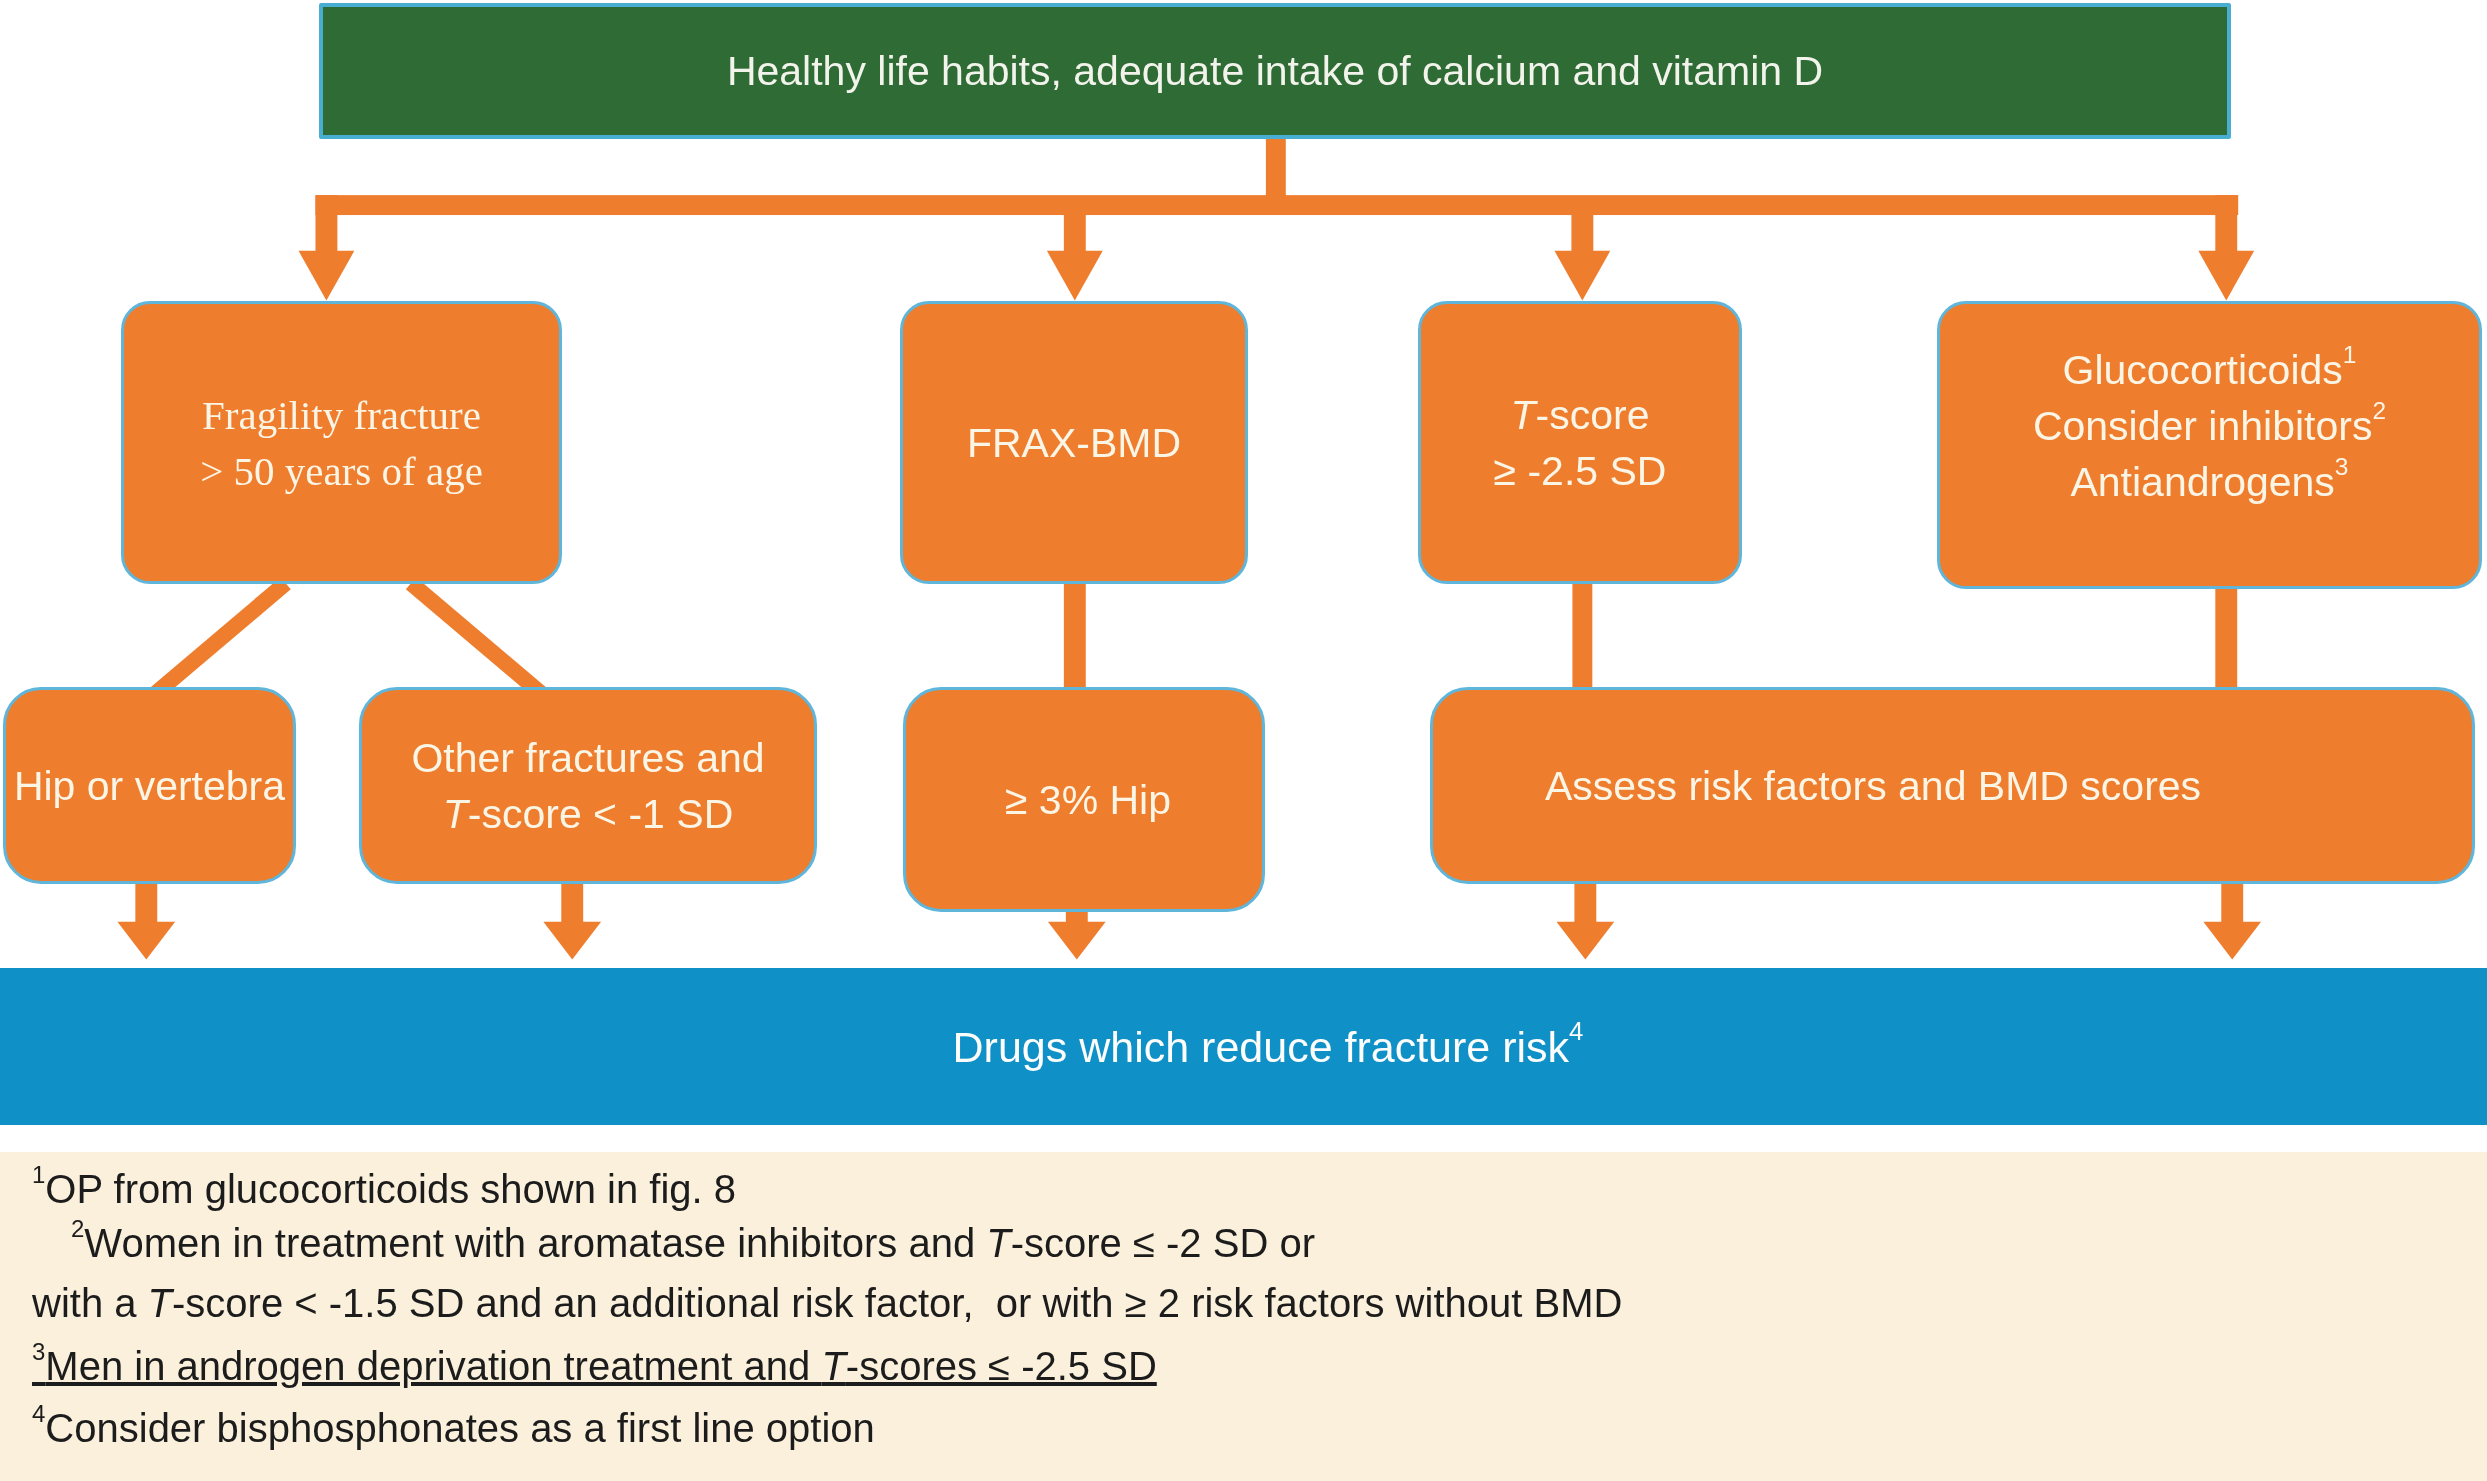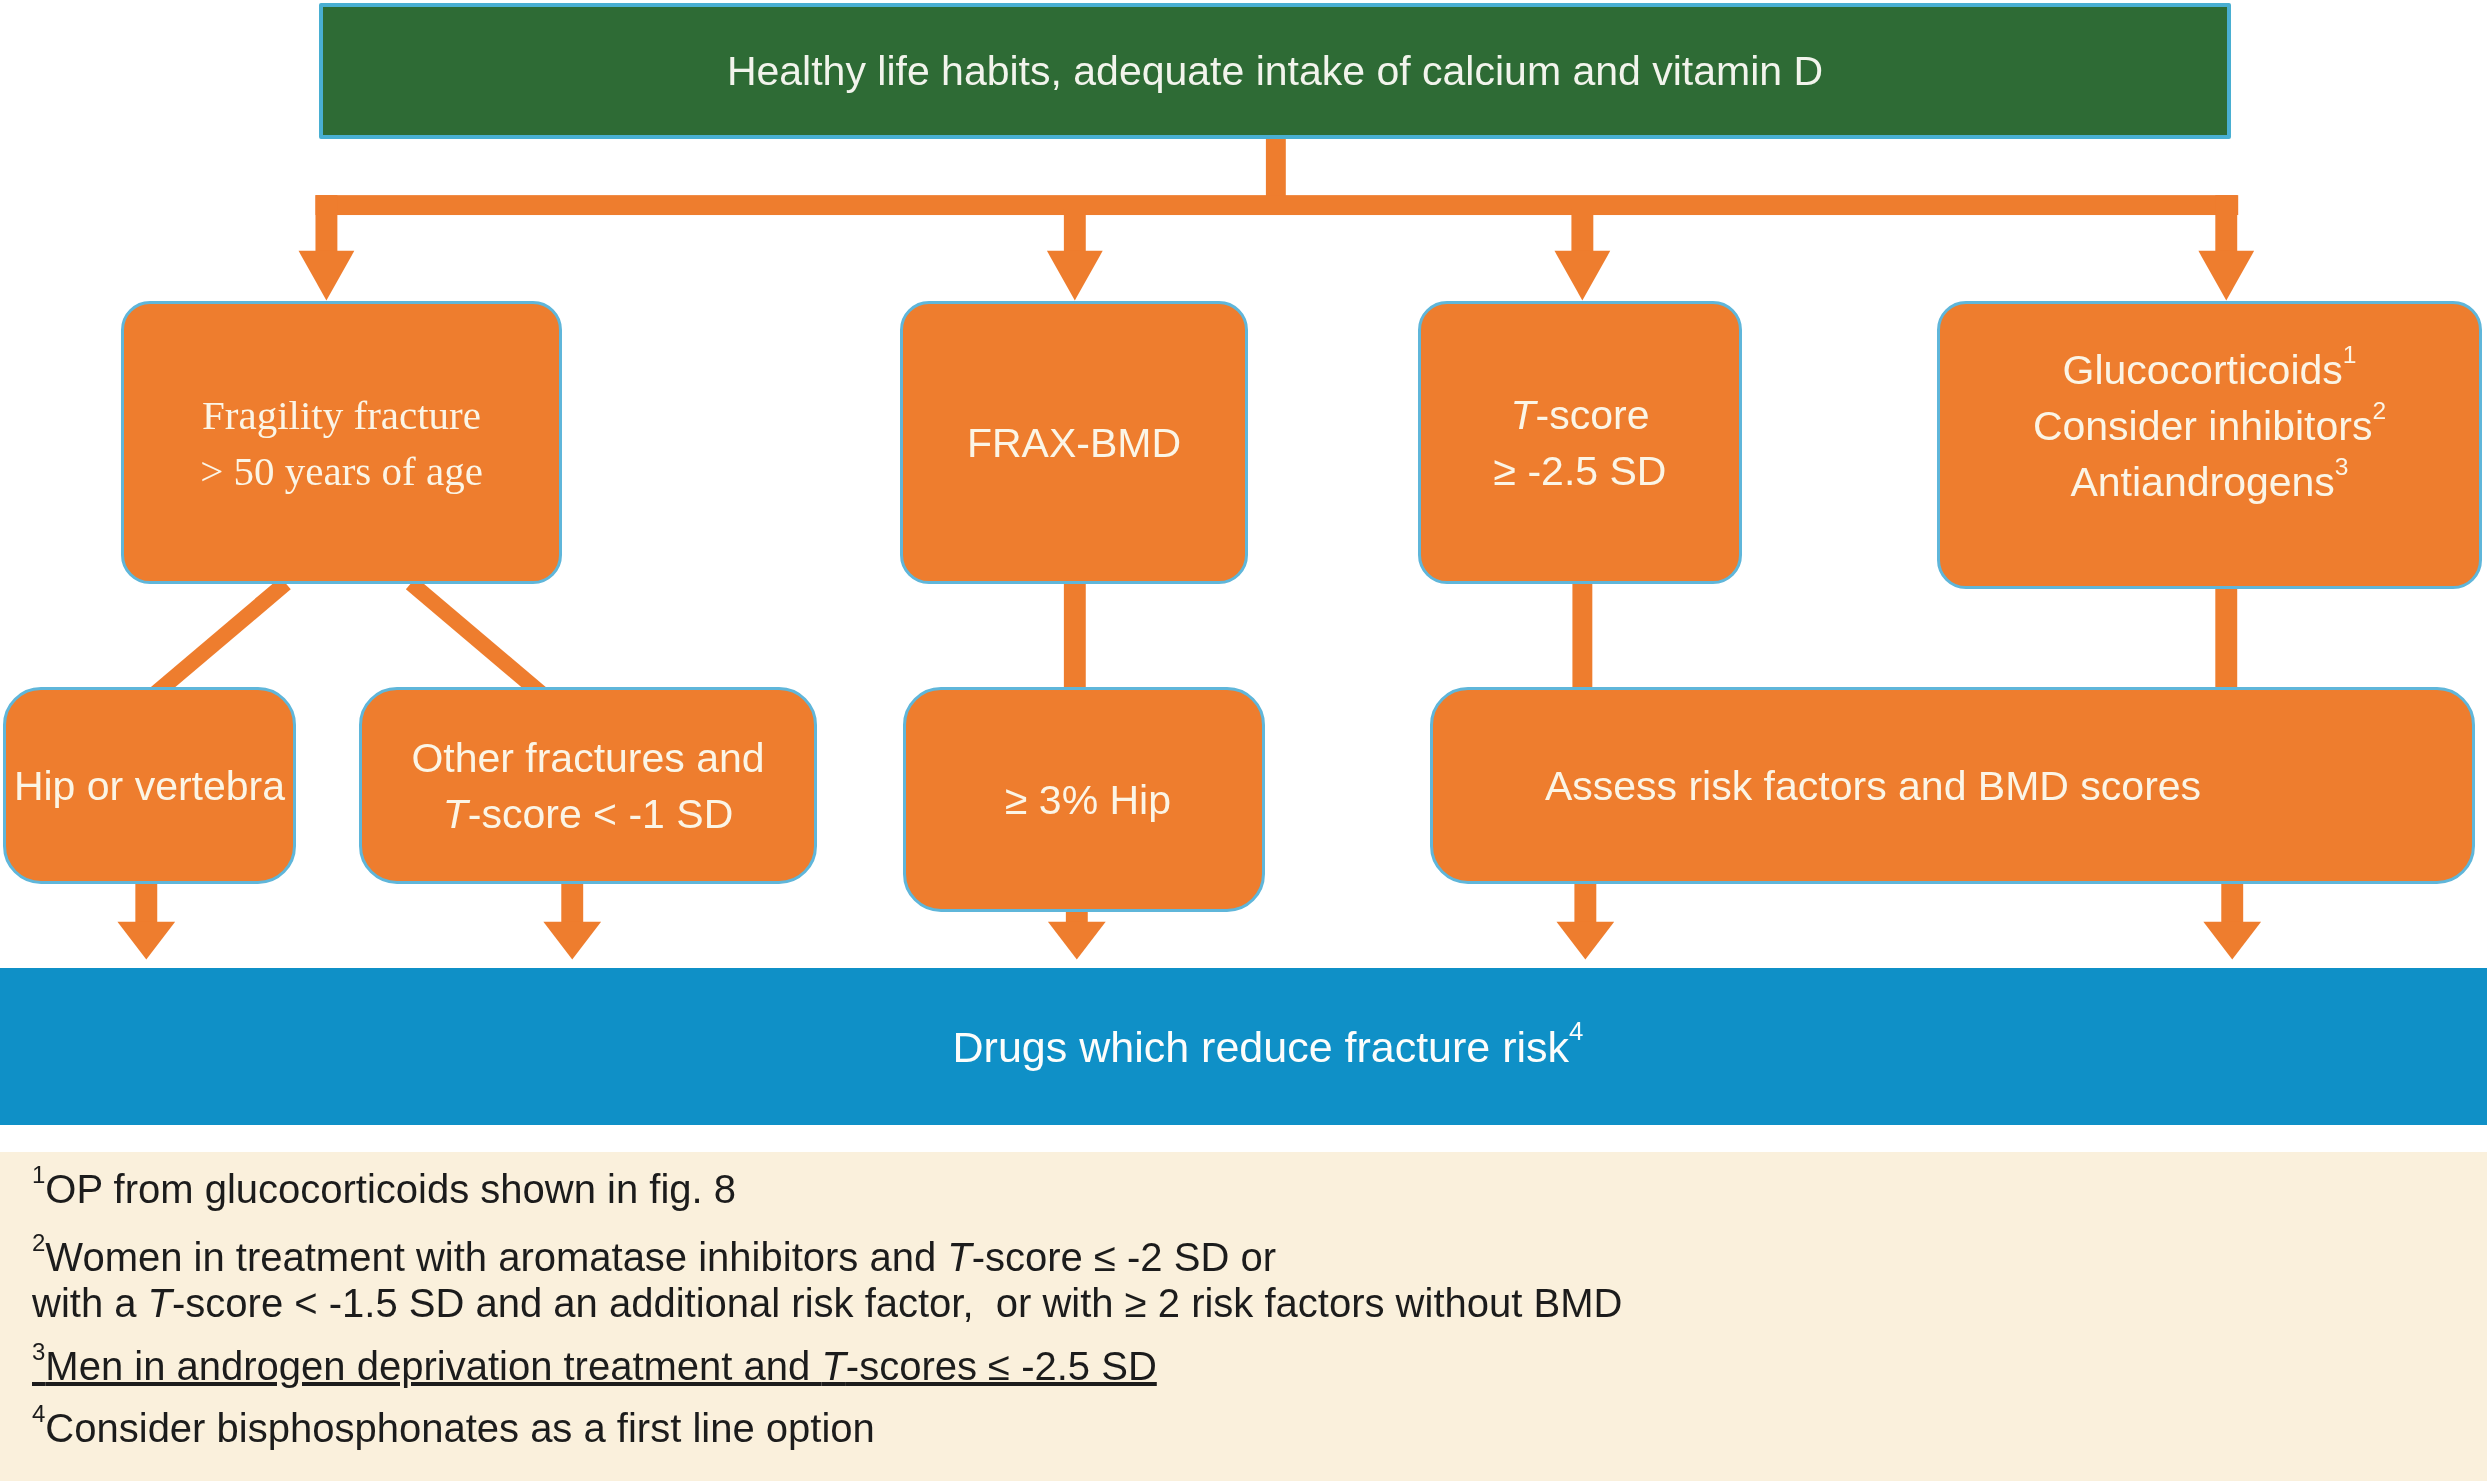--- a/index.html
+++ b/index.html
@@ -174,20 +174,20 @@
   <div class="node obox r2" style="left:1430px;top:687px;width:1045px;height:197px;">
     <span class="assess-label">Assess risk factors and BMD scores</span>
   </div>
 
   <div class="node banner-bottom" style="left:0;top:968px;width:2488px;height:157px;">
     <span><span>Drugs which reduce fracture risk</span><sup>4</sup></span>
   </div>
 
   <div class="footnotes" style="left:0;top:1152px;width:2488px;height:329px;">
     <div class="fn-line" style="top:12px;"><sup>1</sup><span>OP from glucocorticoids shown in fig. 8</span></div>
-    <div class="fn-line" style="top:80px;"><sup>2</sup><span>Women in treatment with aromatase inhibitors and </span><i>T</i><span>-score ≤ -2 SD or</span></div>
+    <div class="fn-line" style="top:66px;margin-left:39px;"><sup>2</sup><span>Women in treatment with aromatase inhibitors and </span><i>T</i><span>-score ≤ -2 SD or</span></div>
     <div class="fn-line" style="top:126px;"><span>with a </span><i>T</i><span>-score &lt; -1.5 SD and an additional risk factor,  or with ≥ 2 risk factors without BMD</span></div>
     <div class="fn-line" style="top:189px;text-decoration:underline;"><sup>3</sup><span>Men in androgen deprivation treatment and </span><i>T</i><span>-scores ≤ -2.5 SD</span></div>
     <div class="fn-line" style="top:251px;"><sup>4</sup><span>Consider bisphosphonates as a first line option</span></div>
   </div>
 
 </div>
 
 
 </body></html>

